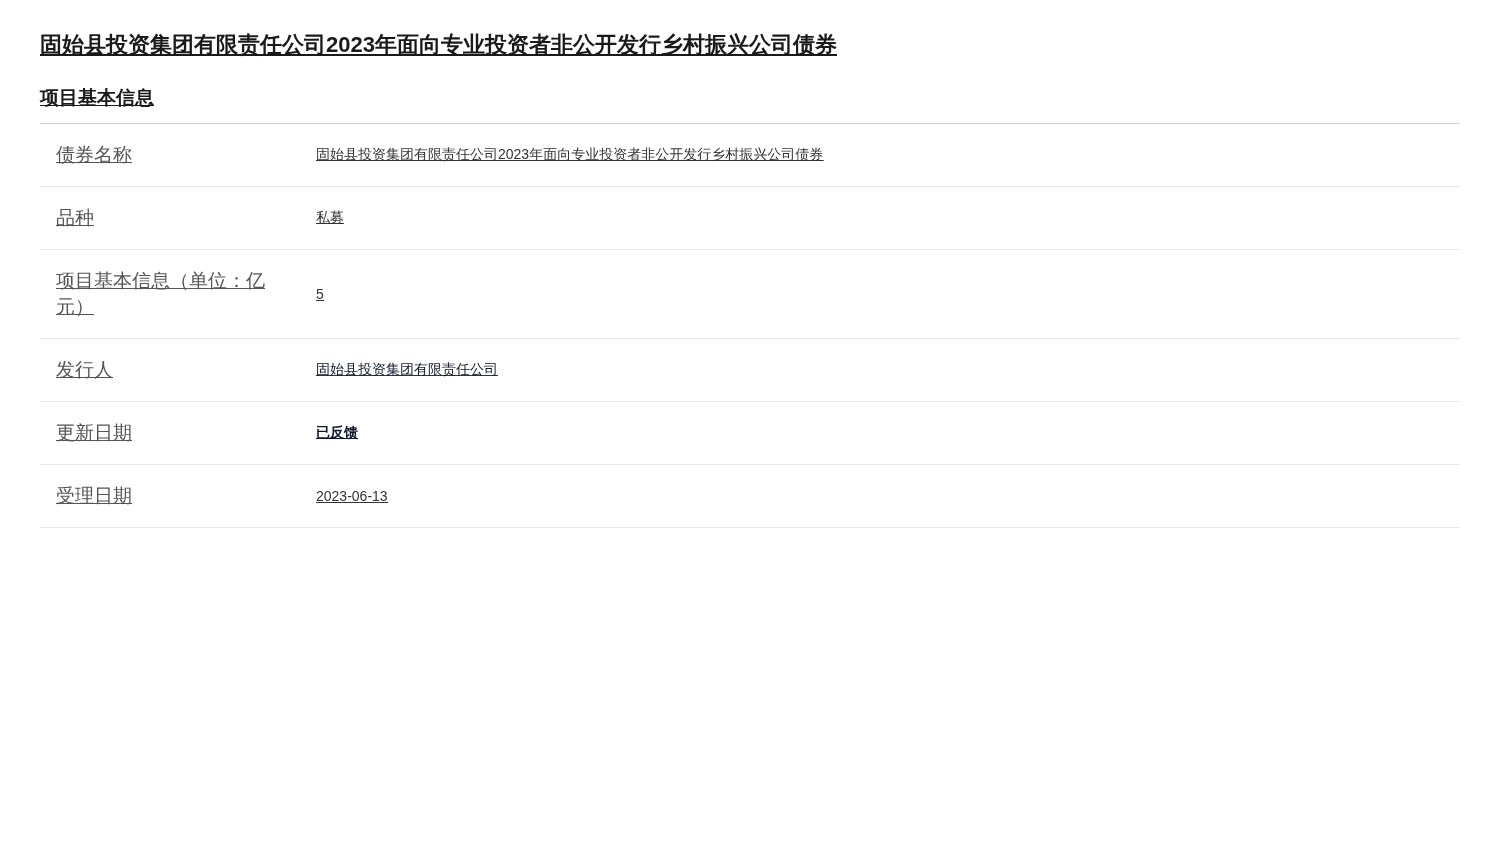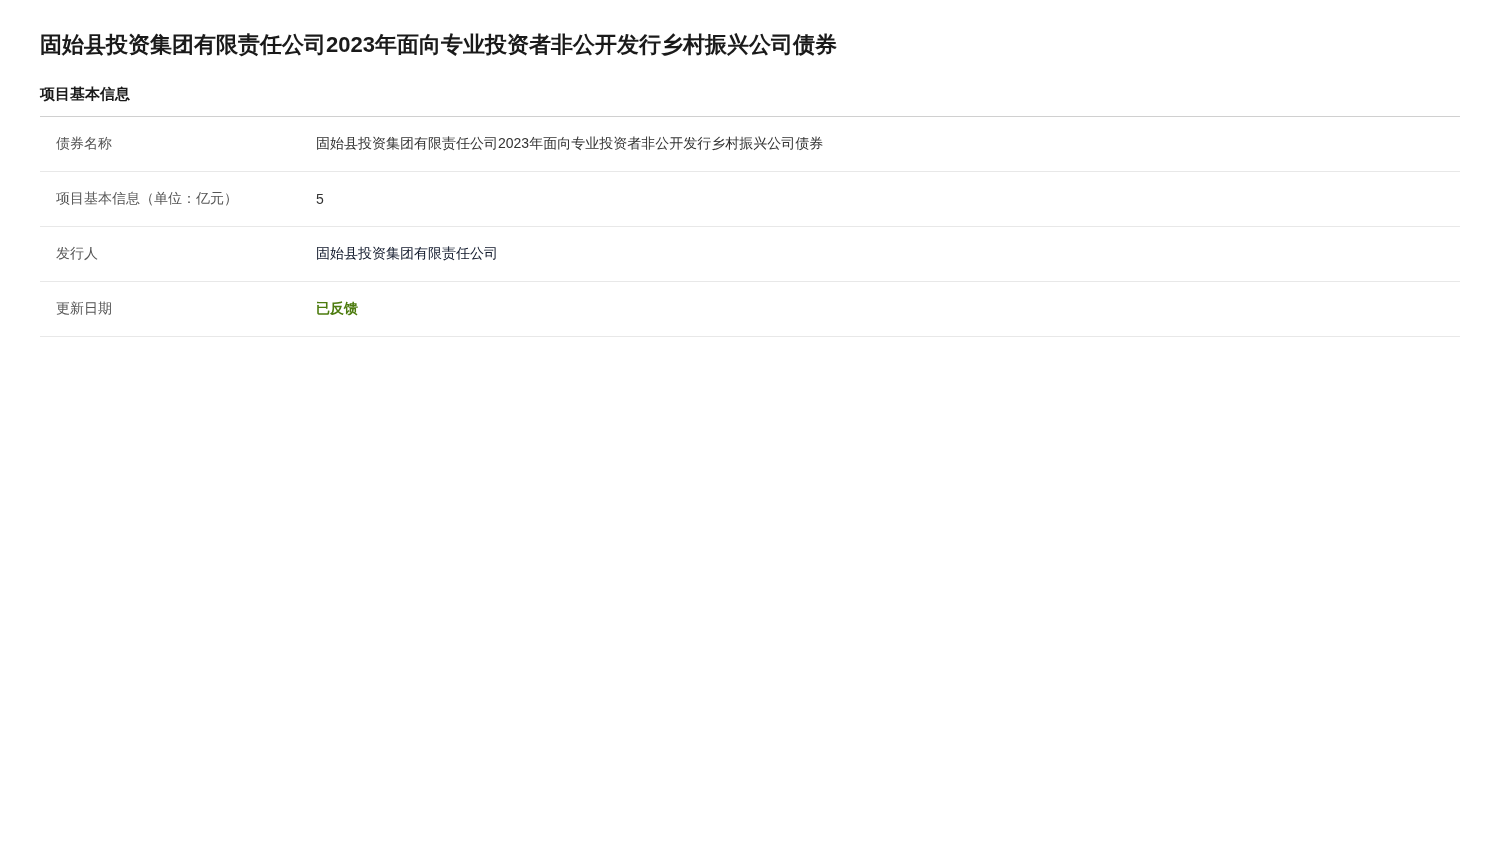--- a/index.html
+++ b/index.html
@@ -1,38 +1,39 @@
 <!DOCTYPE html>
 <html><head>
   <meta charset="utf-8">
   <style>
     * {
       box-sizing: border-box;
       margin: 0;
       padding: 0;
+      text-decoration: underline;
     }
 
     body {
       font-family: "Microsoft YaHei", "SimHei", "PingFang SC", sans-serif;
       background: #ffffff;
       color: #333333;
       font-size: 14px;
       padding: 30px 40px;
     }
 
     .page-title {
       font-size: 22px;
       font-weight: bold;
       color: #1a1a1a;
       margin-bottom: 24px;
       line-height: 1.4;
     }
 
     .section-header {
-      font-size: 15px;
+      font-size: 19px;
       font-weight: bold;
       color: #1a1a1a;
       margin-bottom: 12px;
     }
 
     .info-table {
       width: 100%;
       border-collapse: collapse;
       border-top: 1px solid #d0d0d0;
     }
@@ -42,58 +43,66 @@
     }
 
     .info-table td {
       padding: 18px 16px;
       vertical-align: middle;
     }
 
     .info-table td.label-cell {
       width: 260px;
       color: #555555;
-      font-size: 14px;
+      font-size: 19px;
     }
 
     .info-table td.value-cell {
       color: #333333;
       font-size: 14px;
     }
 
     .link-text {
       color: #0f172a;
       cursor: pointer;
       text-decoration: none;
     }
 
     .status-bold {
       font-weight: bold;
-      color: #4d7c0f;
+      color: #0f172a;
     }
   </style>
 </head>
 <body>
 
 <div class="page-title">固始县投资集团有限责任公司2023年面向专业投资者非公开发行乡村振兴公司债券</div>
 
 <div class="section-header">项目基本信息</div>
 
 <table class="info-table">
   <tbody id="table-body">
   <tr>
         <td class="label-cell">债券名称</td>
         <td class="value-cell">固始县投资集团有限责任公司2023年面向专业投资者非公开发行乡村振兴公司债券</td>
       </tr>
       <tr>
+        <td class="label-cell">品种</td>
+        <td class="value-cell">私募</td>
+      </tr>
+      <tr>
         <td class="label-cell">项目基本信息（单位：亿元）</td>
         <td class="value-cell">5</td>
       </tr>
       <tr>
         <td class="label-cell">发行人</td>
         <td class="value-cell"><a class="link-text" href="#">固始县投资集团有限责任公司</a></td>
       </tr>
       <tr>
         <td class="label-cell">更新日期</td>
         <td class="value-cell"><span class="status-bold">已反馈</span></td>
       </tr>
+      <tr>
+        <td class="label-cell">受理日期</td>
+        <td class="value-cell">2023-06-13</td>
+      </tr>
     </tbody>
 </table>
 
 </body></html>

